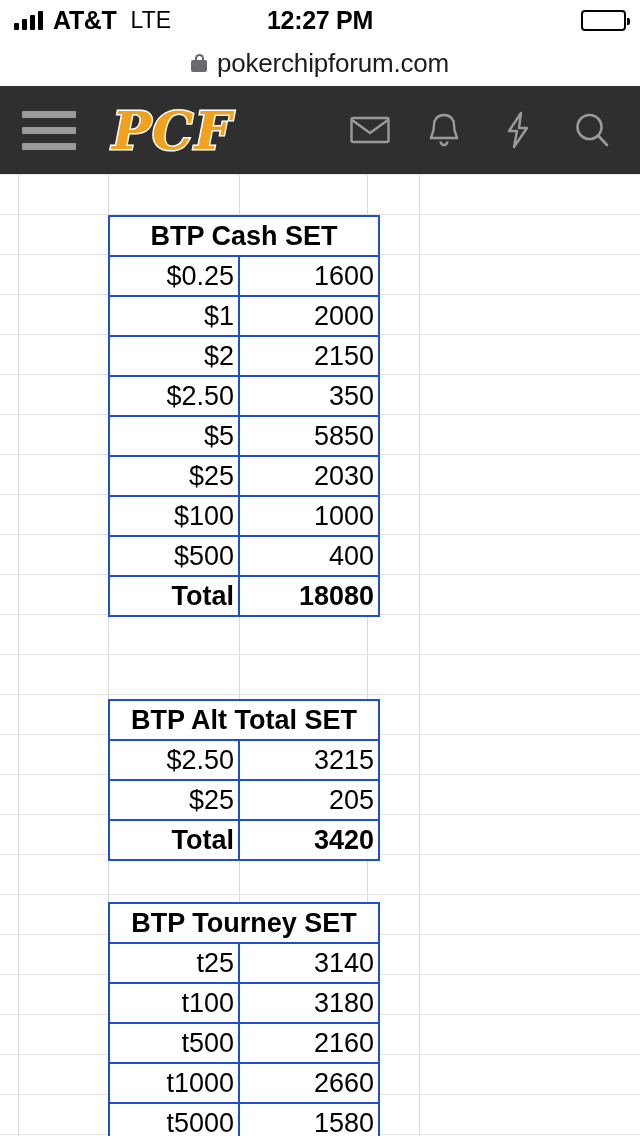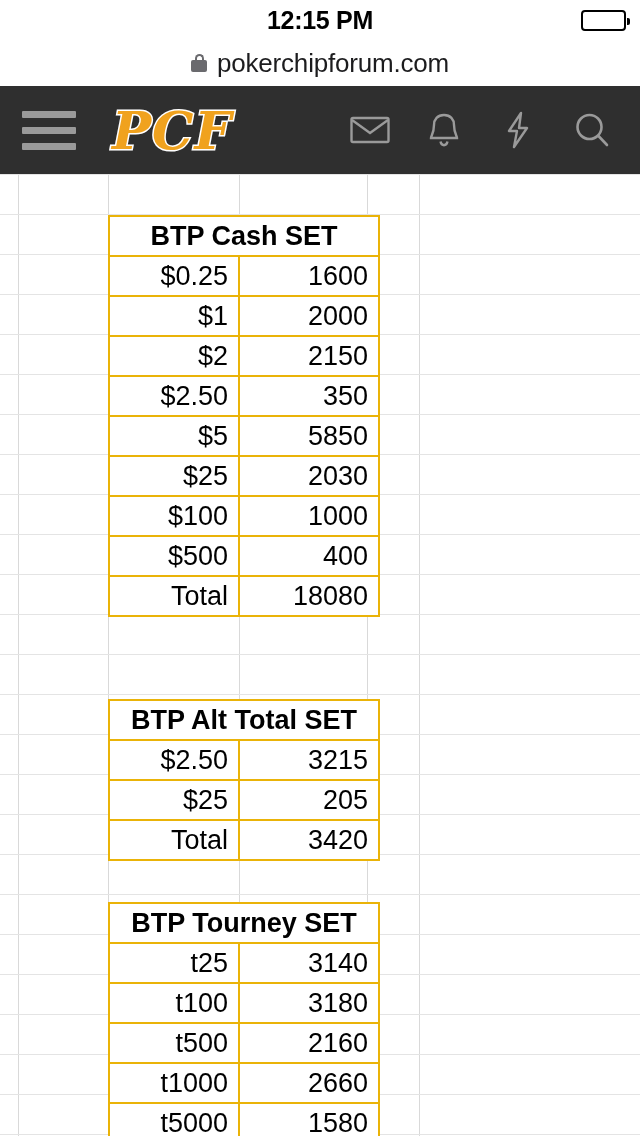--- a/index.html
+++ b/index.html
@@ -210,49 +210,59 @@
     background: #e4e4e4;
   }
 
   table.chipset {
     position: absolute;
     border-collapse: collapse;
     background: #ffffff;
     table-layout: fixed;
   }
   table.chipset td {
-    border: 2px solid #eab308;
+    border: 2px solid #1d4ed8;
     height: 40px;
-    padding: 0 10px;
+    padding: 0 4px;
     font-size: 27px;
     color: #000000;
     background: #ffffff;
     white-space: nowrap;
     overflow: hidden;
   }
   table.chipset td.title {
     text-align: center;
     font-weight: 700;
     font-size: 27px;
   }
   table.chipset td.denom {
     text-align: right;
     width: 130px;
   }
   table.chipset td.qty {
     text-align: right;
     width: 140px;
   }
-  table.chipset tr.total td { font-weight: 400; }
+  table.chipset tr.total td { font-weight: 700; }
 </style>
 </head>
 <body>
 
 <div class="statusbar">
-  <div class="clock">12:15 PM</div>
+  <div class="sb-left">
+    <span class="signal">
+      <i></i>
+        <i></i>
+        <i></i>
+        <i></i>
+    </span>
+    <span class="carrier">AT&amp;T</span>
+    <span class="lte">LTE</span>
+  </div>
+  <div class="clock">12:27 PM</div>
   <div class="sb-right">
     <span class="battery">
       <span class="fill"></span>
     </span>
   </div>
 </div>
 
 <div class="urlbar">
   <span class="lock-icon">
     <span class="shackle"></span>

